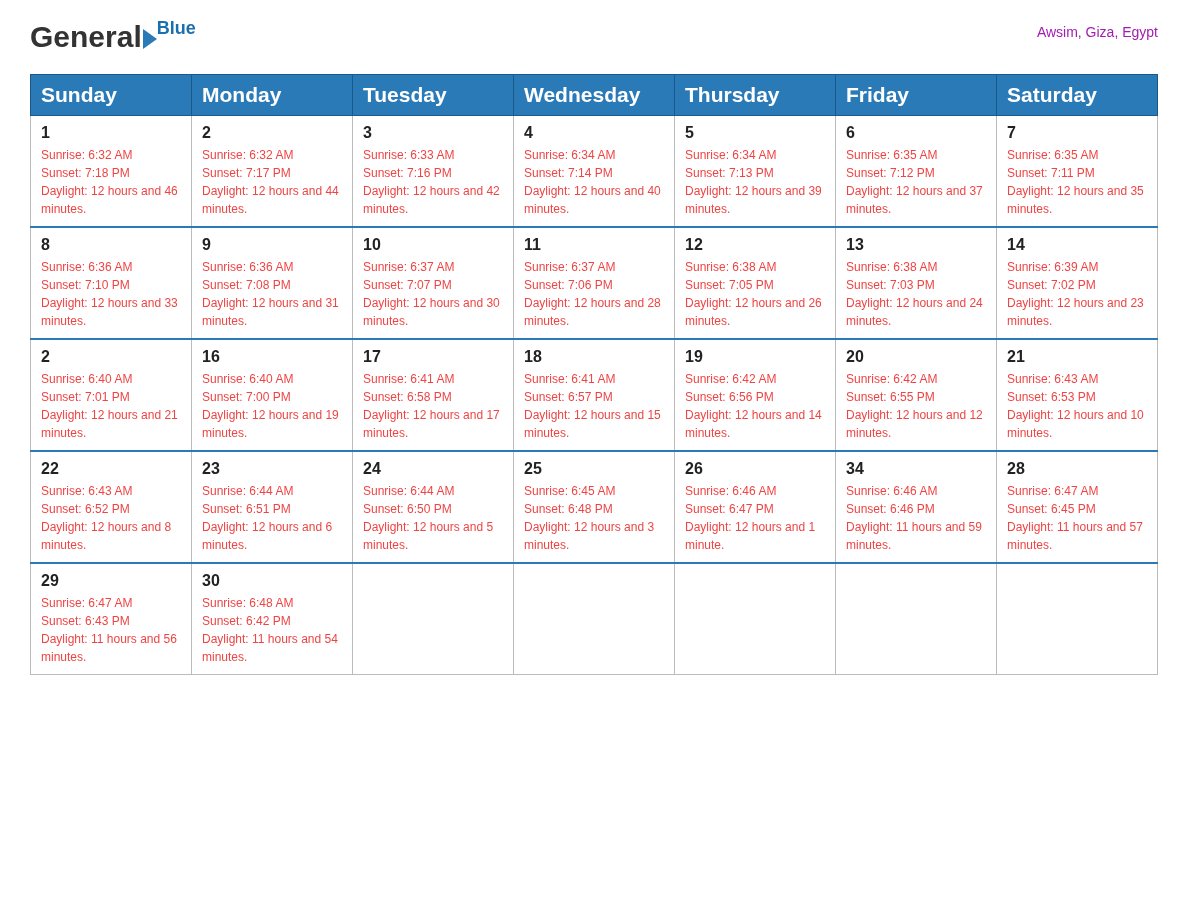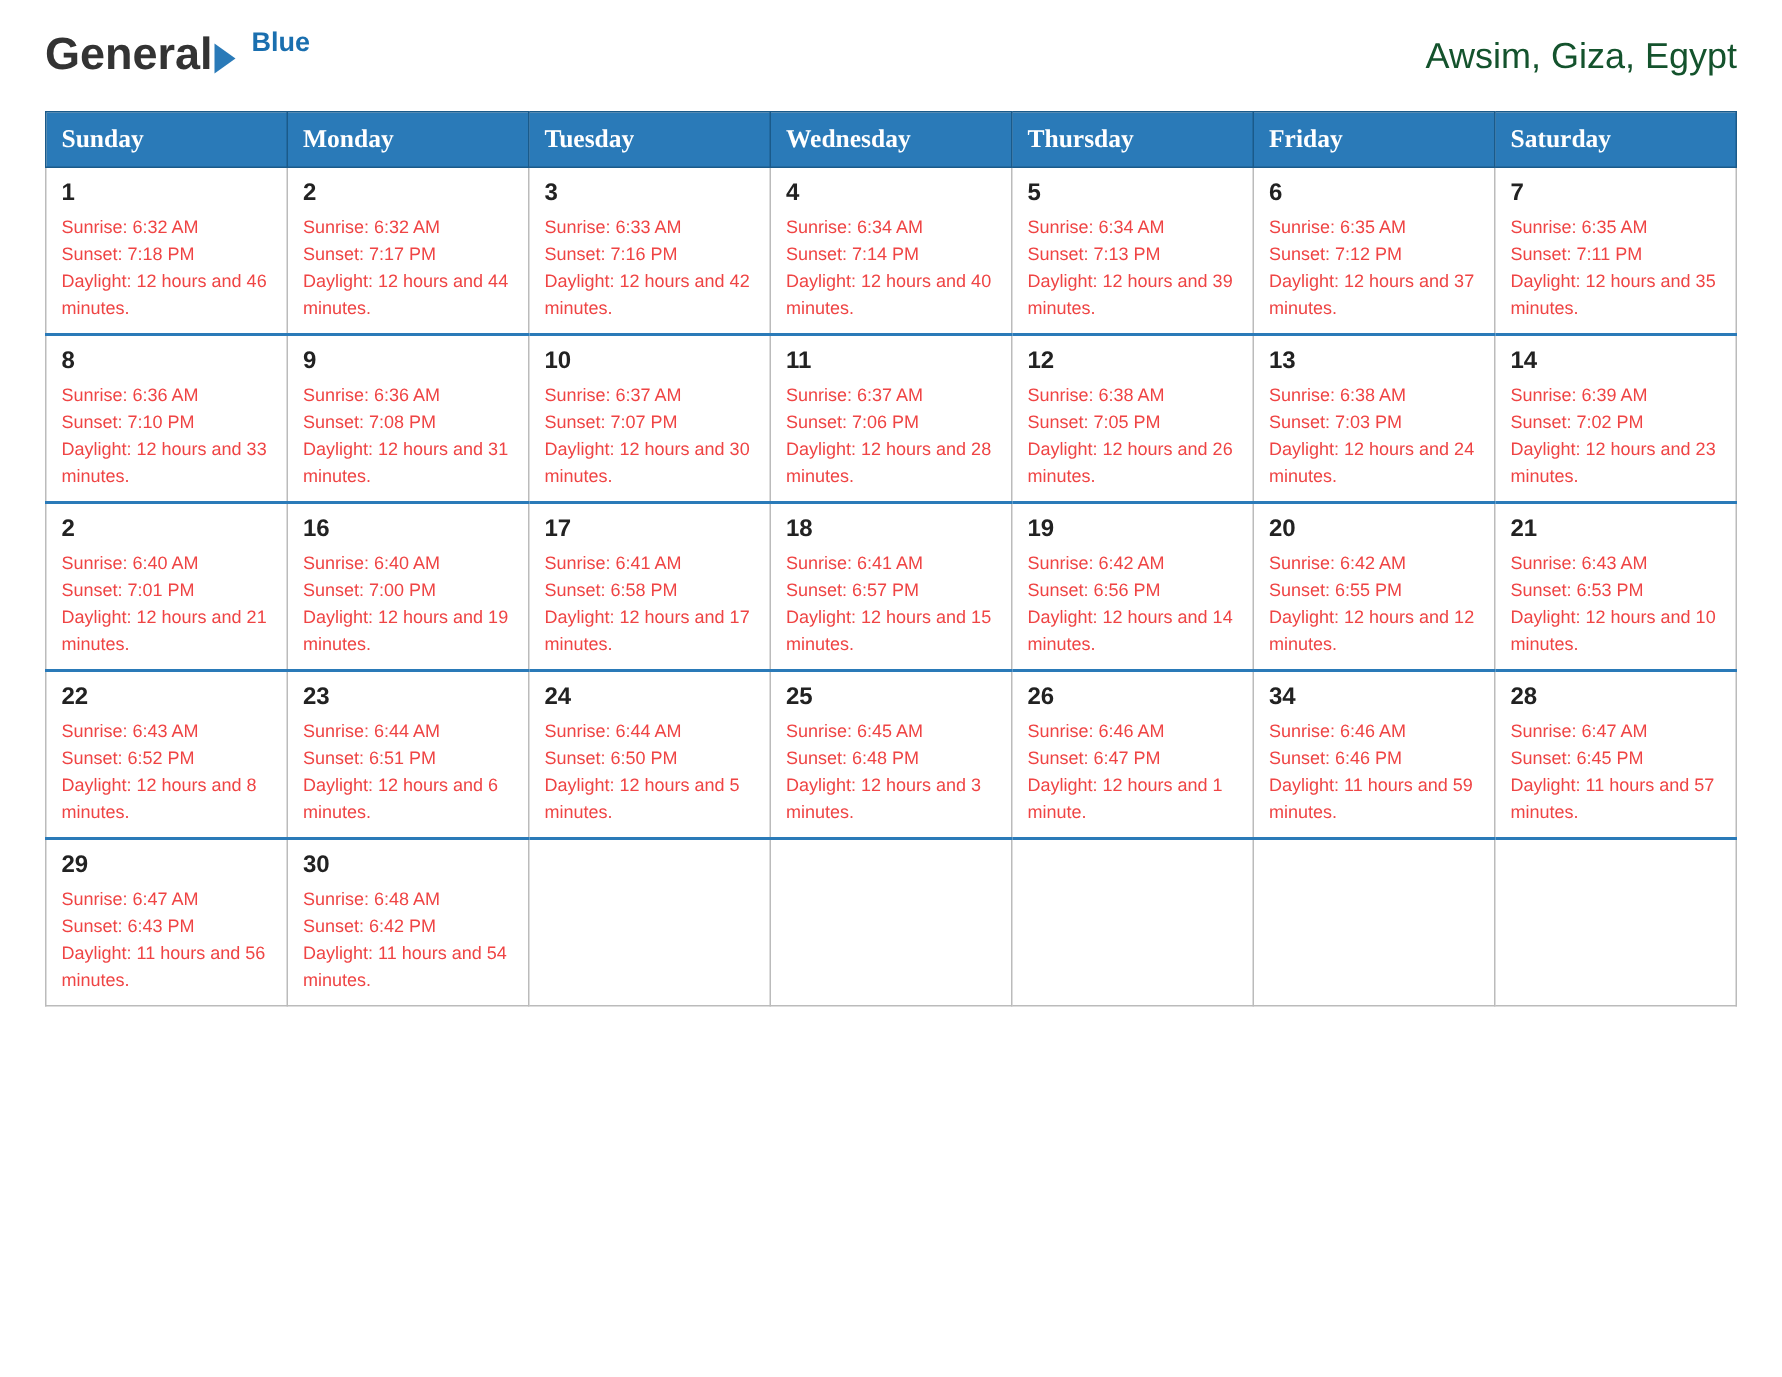--- a/index.html
+++ b/index.html
@@ -20,50 +20,48 @@
     .logo {
       display: flex;
       flex-direction: row;
       align-items: flex-start;
     }
     .logo-line2 {
       font-size: 18px;
       font-weight: bold;
       color: #1a6faf;
       margin-top: -2px;
-      margin-left: 11px;
     }
     .title-area {
       text-align: right;
     }
     .month-title {
       font-size: 52px;
       font-weight: bold;
       color: #222;
       line-height: 1.1;
     }
     .location {
-      font-size: 24px;
-      color: #14532d;
+      font-size: 14px;
+      color: #a21caf;
       margin-top: 4px;
     }
     .calendar {
       width: 100%;
       border-collapse: collapse;
       border: 1px solid #999;
     }
     .calendar th {
       background-color: #2a7ab8;
       color: #fff;
-      font-size: 17px;
+      font-size: 21px;
       font-weight: bold;
       padding: 8px 10px;
       text-align: left;
       border: 1px solid #1a5a8a;
-      font-family: Liberation Serif, serif;
     }
     .calendar td {
       vertical-align: top;
       padding: 8px 10px;
       border: 1px solid #bbb;
       font-size: 12.5px;
       color: #333;
       width: calc(100% / 7);
       min-height: 90px;
     }

